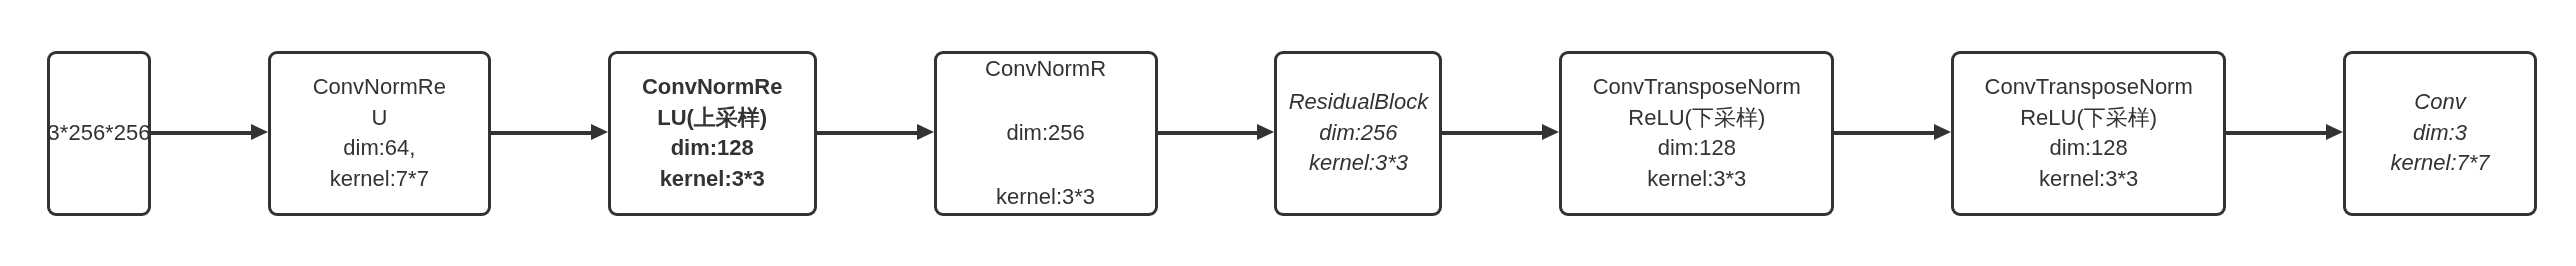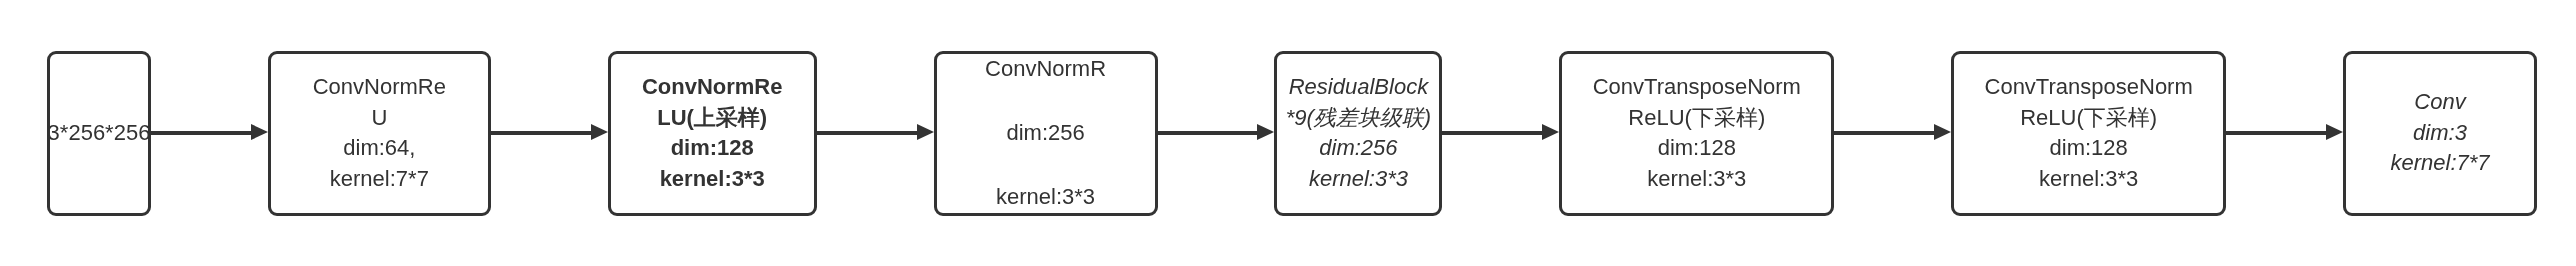--- a/index.html
+++ b/index.html
@@ -133,21 +133,20 @@
     <div class="line">kernel:3*3</div>
   </div>
 
   <div class="edge">
     <div class="shaft"></div>
     <div class="head"></div>
   </div>
 
   <div class="node w-res">
     <div class="line">ResidualBlock</div>
-    <div class="line">*9(残差块级联)</div>
     <div class="line">dim:256</div>
     <div class="line">kernel:3*3</div>
   </div>
 
   <div class="edge">
     <div class="shaft"></div>
     <div class="head"></div>
   </div>
 
   <div class="node w-down1">

